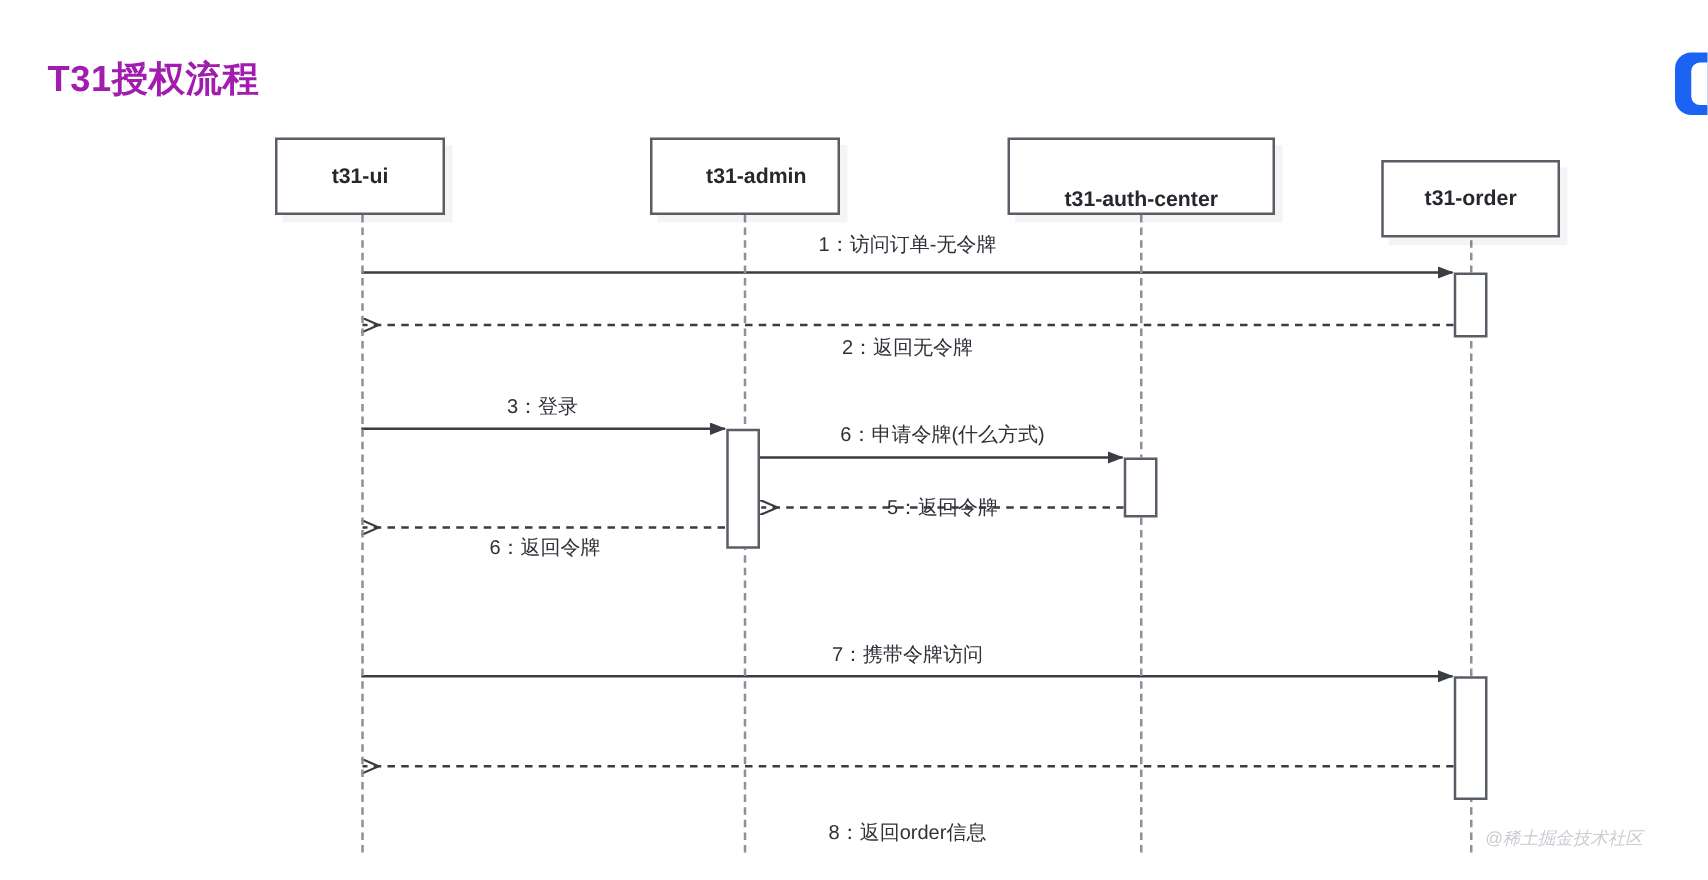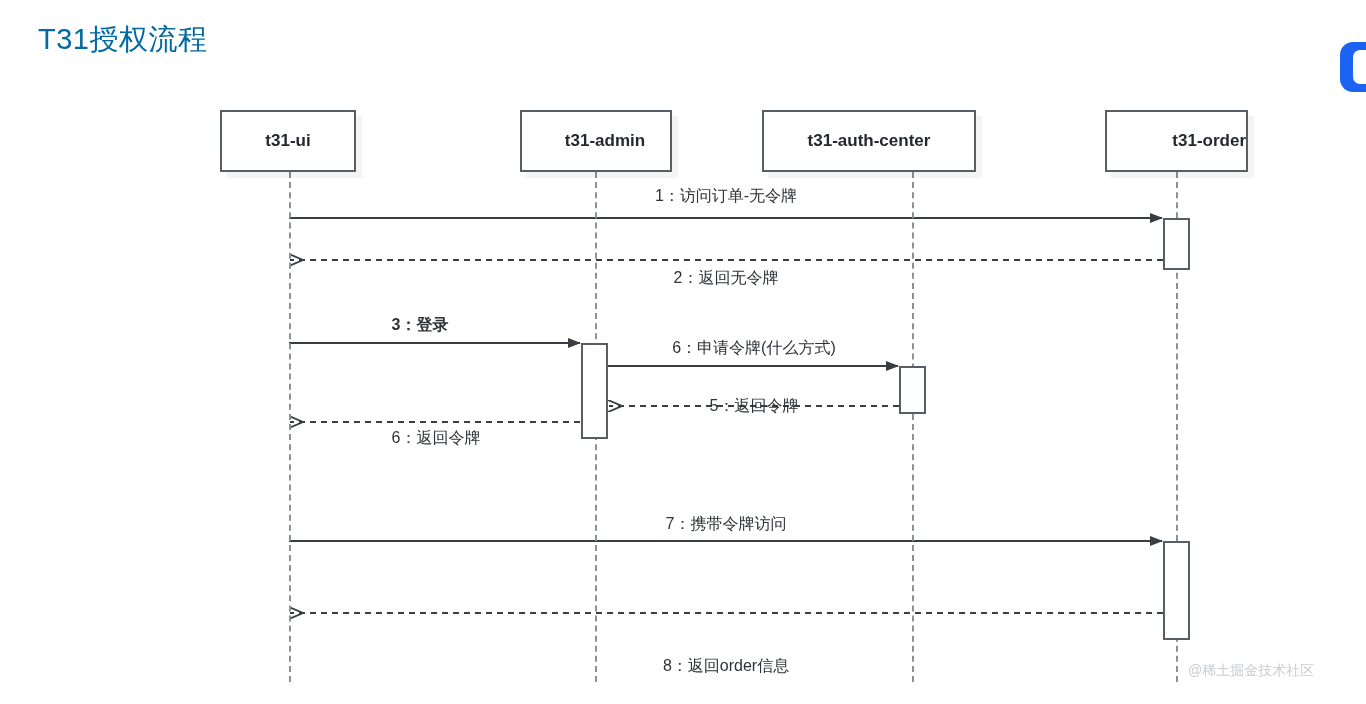--- a/index.html
+++ b/index.html
@@ -12,24 +12,24 @@
     width: 1366px;
     height: 704px;
     position: relative;
     overflow: hidden;
     font-family: "Liberation Sans", "DejaVu Sans", sans-serif;
     color: #3b3f45;
   }
   #diagram-title {
     position: absolute;
     left: 38px;
-    top: 20px;
+    top: 44px;
     font-size: 29px;
-    font-weight: normal;
-    color: #0369a1;
+    font-weight: bold;
+    color: #a21caf;
     letter-spacing: 0.5px;
     white-space: nowrap;
   }
   #brand-mark {
     position: absolute;
     right: 0px;
     top: 42px;
     width: 26px;
     height: 50px;
     background: #1a63f3;
@@ -84,20 +84,21 @@
     color: #2f3238;
     white-space: nowrap;
     transform: translateX(-50%);
     text-align: right;
   }
   .watermark {
     position: absolute;
     font-size: 14px;
     color: #c9ccd1;
     white-space: nowrap;
+    font-style: italic;
   }
   svg.arrows {
     position: absolute;
     left: 0;
     top: 0;
     width: 1366px;
     height: 704px;
     pointer-events: none;
   }
 </style>
@@ -137,36 +138,36 @@
   <div id="boxes-layer">
       <div class="lifeline" style="left: 289px; top: 172px; height: 510px;"></div>
       <div class="participant-box" style="left: 220px; top: 110px; width: 136px; height: 62px;">
         <span class="participant-label">t31-ui</span>
       </div>
       <div class="lifeline" style="left: 595px; top: 172px; height: 510px;"></div>
       <div class="participant-box" style="left: 520px; top: 110px; width: 152px; height: 62px; padding-left: 18px;">
         <span class="participant-label">t31-admin</span>
       </div>
       <div class="lifeline" style="left: 912px; top: 172px; height: 510px;"></div>
-      <div class="participant-box" style="left: 762px; top: 110px; width: 214px; height: 62px;">
+      <div class="participant-box" style="left: 806px; top: 110px; width: 214px; height: 62px; align-items: flex-end;">
         <span class="participant-label">t31-auth-center</span>
       </div>
       <div class="lifeline" style="left: 1176px; top: 172px; height: 510px;"></div>
-      <div class="participant-box" style="left: 1105px; top: 110px; width: 143px; height: 62px; justify-content: flex-end;">
+      <div class="participant-box" style="left: 1105px; top: 128px; width: 143px; height: 62px;">
         <span class="participant-label">t31-order</span>
       </div>
       <div class="activation" style="left: 1163px; top: 218px; width: 27px; height: 52px;"></div>
       <div class="activation" style="left: 581px; top: 343px; width: 27px; height: 96px;"></div>
       <div class="activation" style="left: 899px; top: 366px; width: 27px; height: 48px;"></div>
       <div class="activation" style="left: 1163px; top: 541px; width: 27px; height: 99px;"></div>
     </div>
   <div id="labels-layer">
       <div class="msg-label" style="left: 726px; top: 186px;">1：访问订单-无令牌</div>
       <div class="msg-label" style="left: 726px; top: 268px;">2：返回无令牌</div>
-      <div class="msg-label" style="left: 420px; top: 315px; font-weight: bold;">3：登录</div>
+      <div class="msg-label" style="left: 434px; top: 315px;">3：登录</div>
       <div class="msg-label" style="left: 754px; top: 338px;">6：申请令牌(什么方式)</div>
       <div class="msg-label" style="left: 754px; top: 396px;">5：返回令牌</div>
       <div class="msg-label" style="left: 436px; top: 428px;">6：返回令牌</div>
       <div class="msg-label" style="left: 726px; top: 514px;">7：携带令牌访问</div>
       <div class="msg-label" style="left: 726px; top: 620px; margin-top: 36px;">8：返回order信息</div>
     </div>
 </div>
 
 <div class="watermark" style="left:1188px; top:662px;">@稀土掘金技术社区</div>
 

